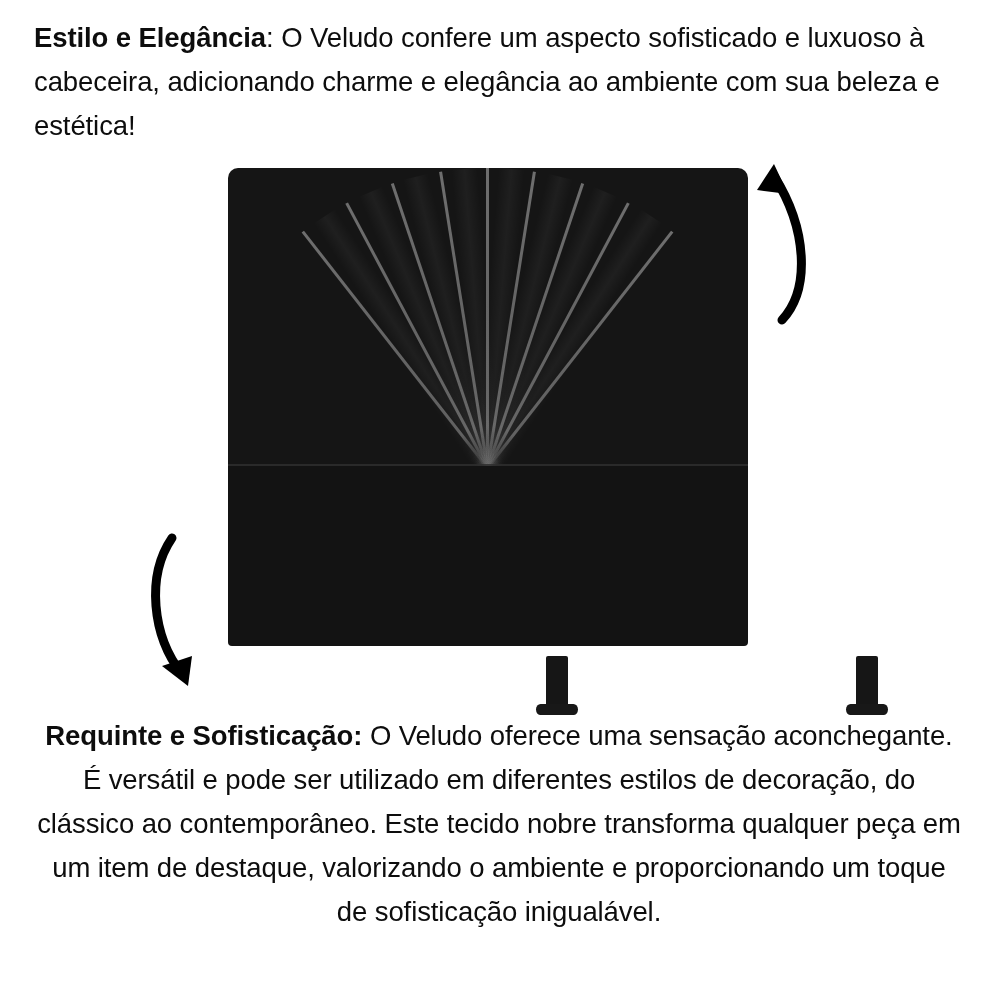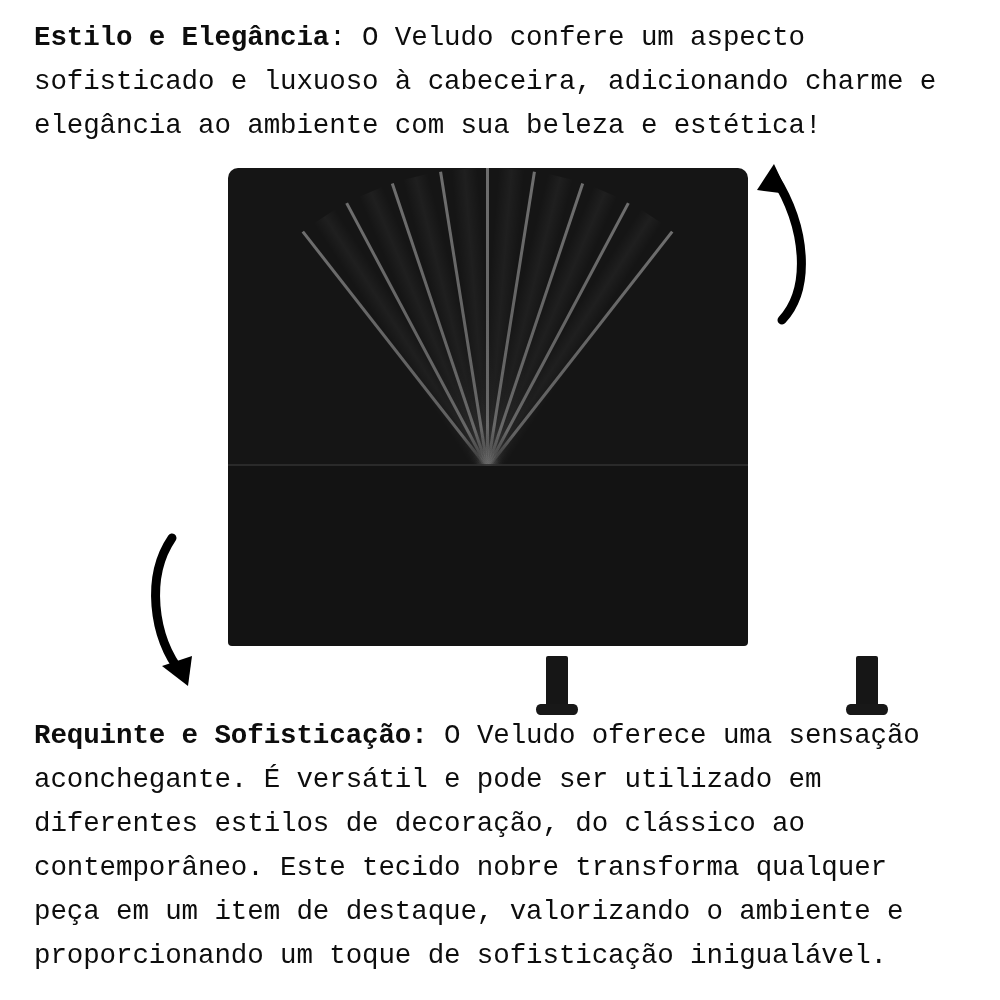--- a/index.html
+++ b/index.html
@@ -13,35 +13,34 @@
     font-family: "Liberation Sans", sans-serif;
     color: #111111;
     overflow: hidden;
     position: relative;
   }
   .page {
     position: relative;
     width: 936px;
     height: 1000px;
     box-sizing: border-box;
-    font-family: Liberation Mono, monospace;
   }
 
   
   .text-block {
     position: absolute;
     left: 34px;
     width: 930px;
     font-size: 27.5px;
     line-height: 44px;
     color: #0d0d0d;
     letter-spacing: -0.1px;
   }
   .text-top { top: 16px; }
-  .text-bottom { top: 714px; }
+  .text-bottom { top: 714px; text-align: center; }
   .lead {
     font-weight: bold;
   }
 
   
   .illustration {
     position: absolute;
     left: 0;
     top: 150px;
     width: 1000px;

